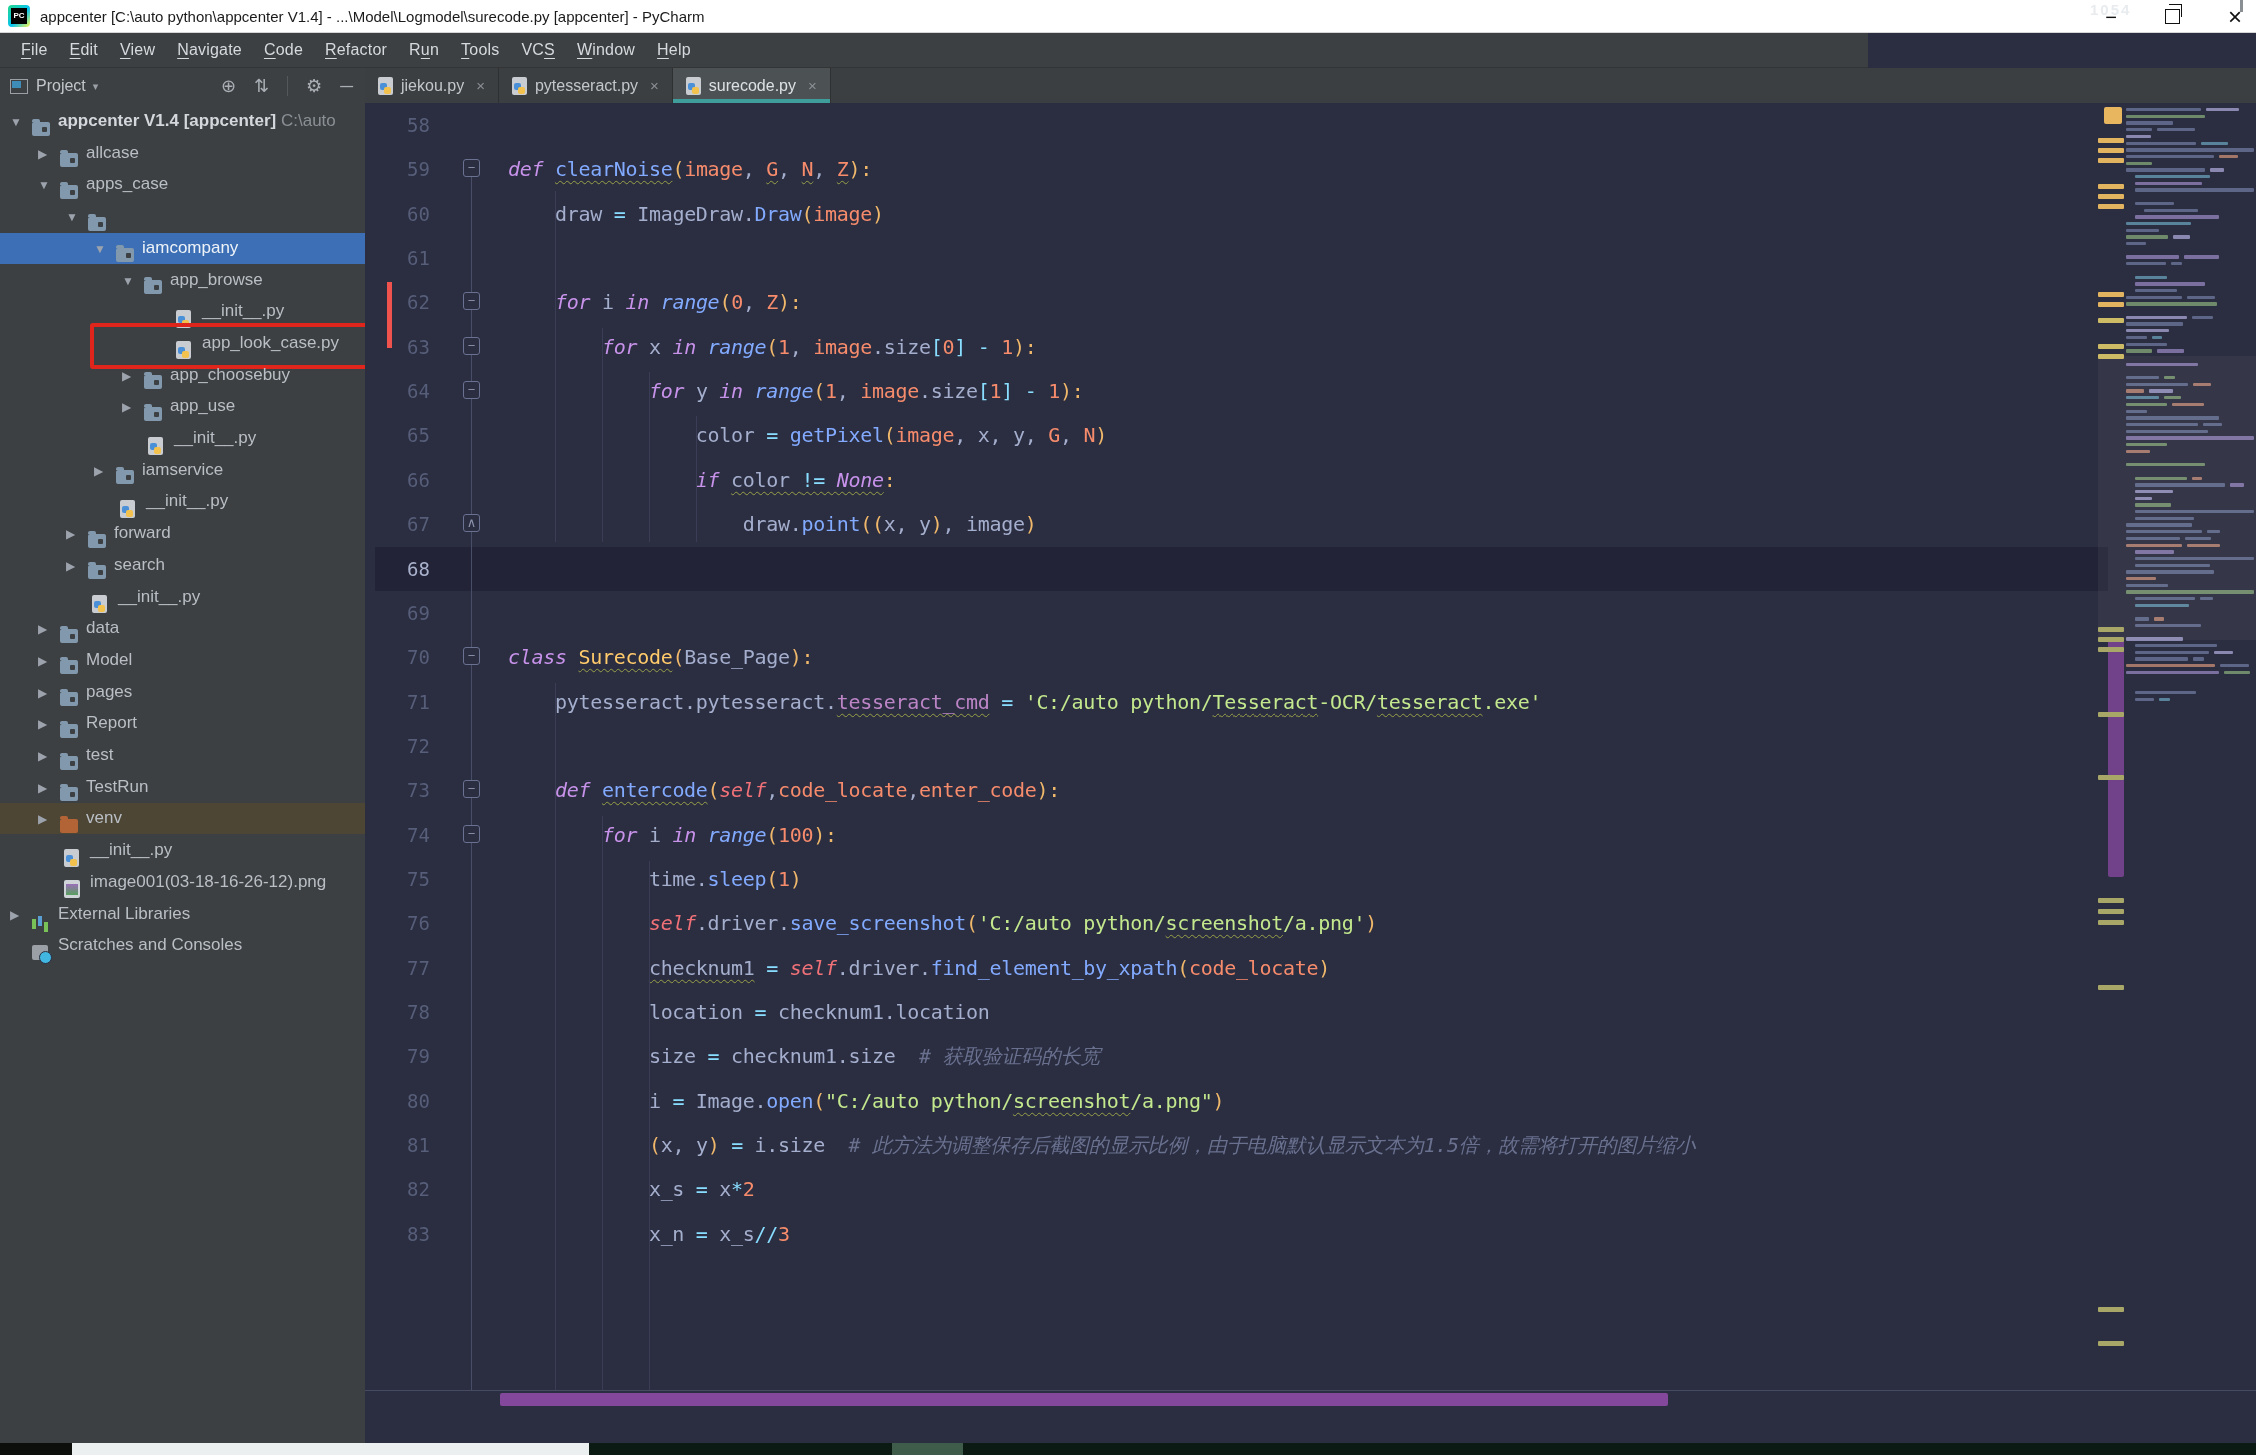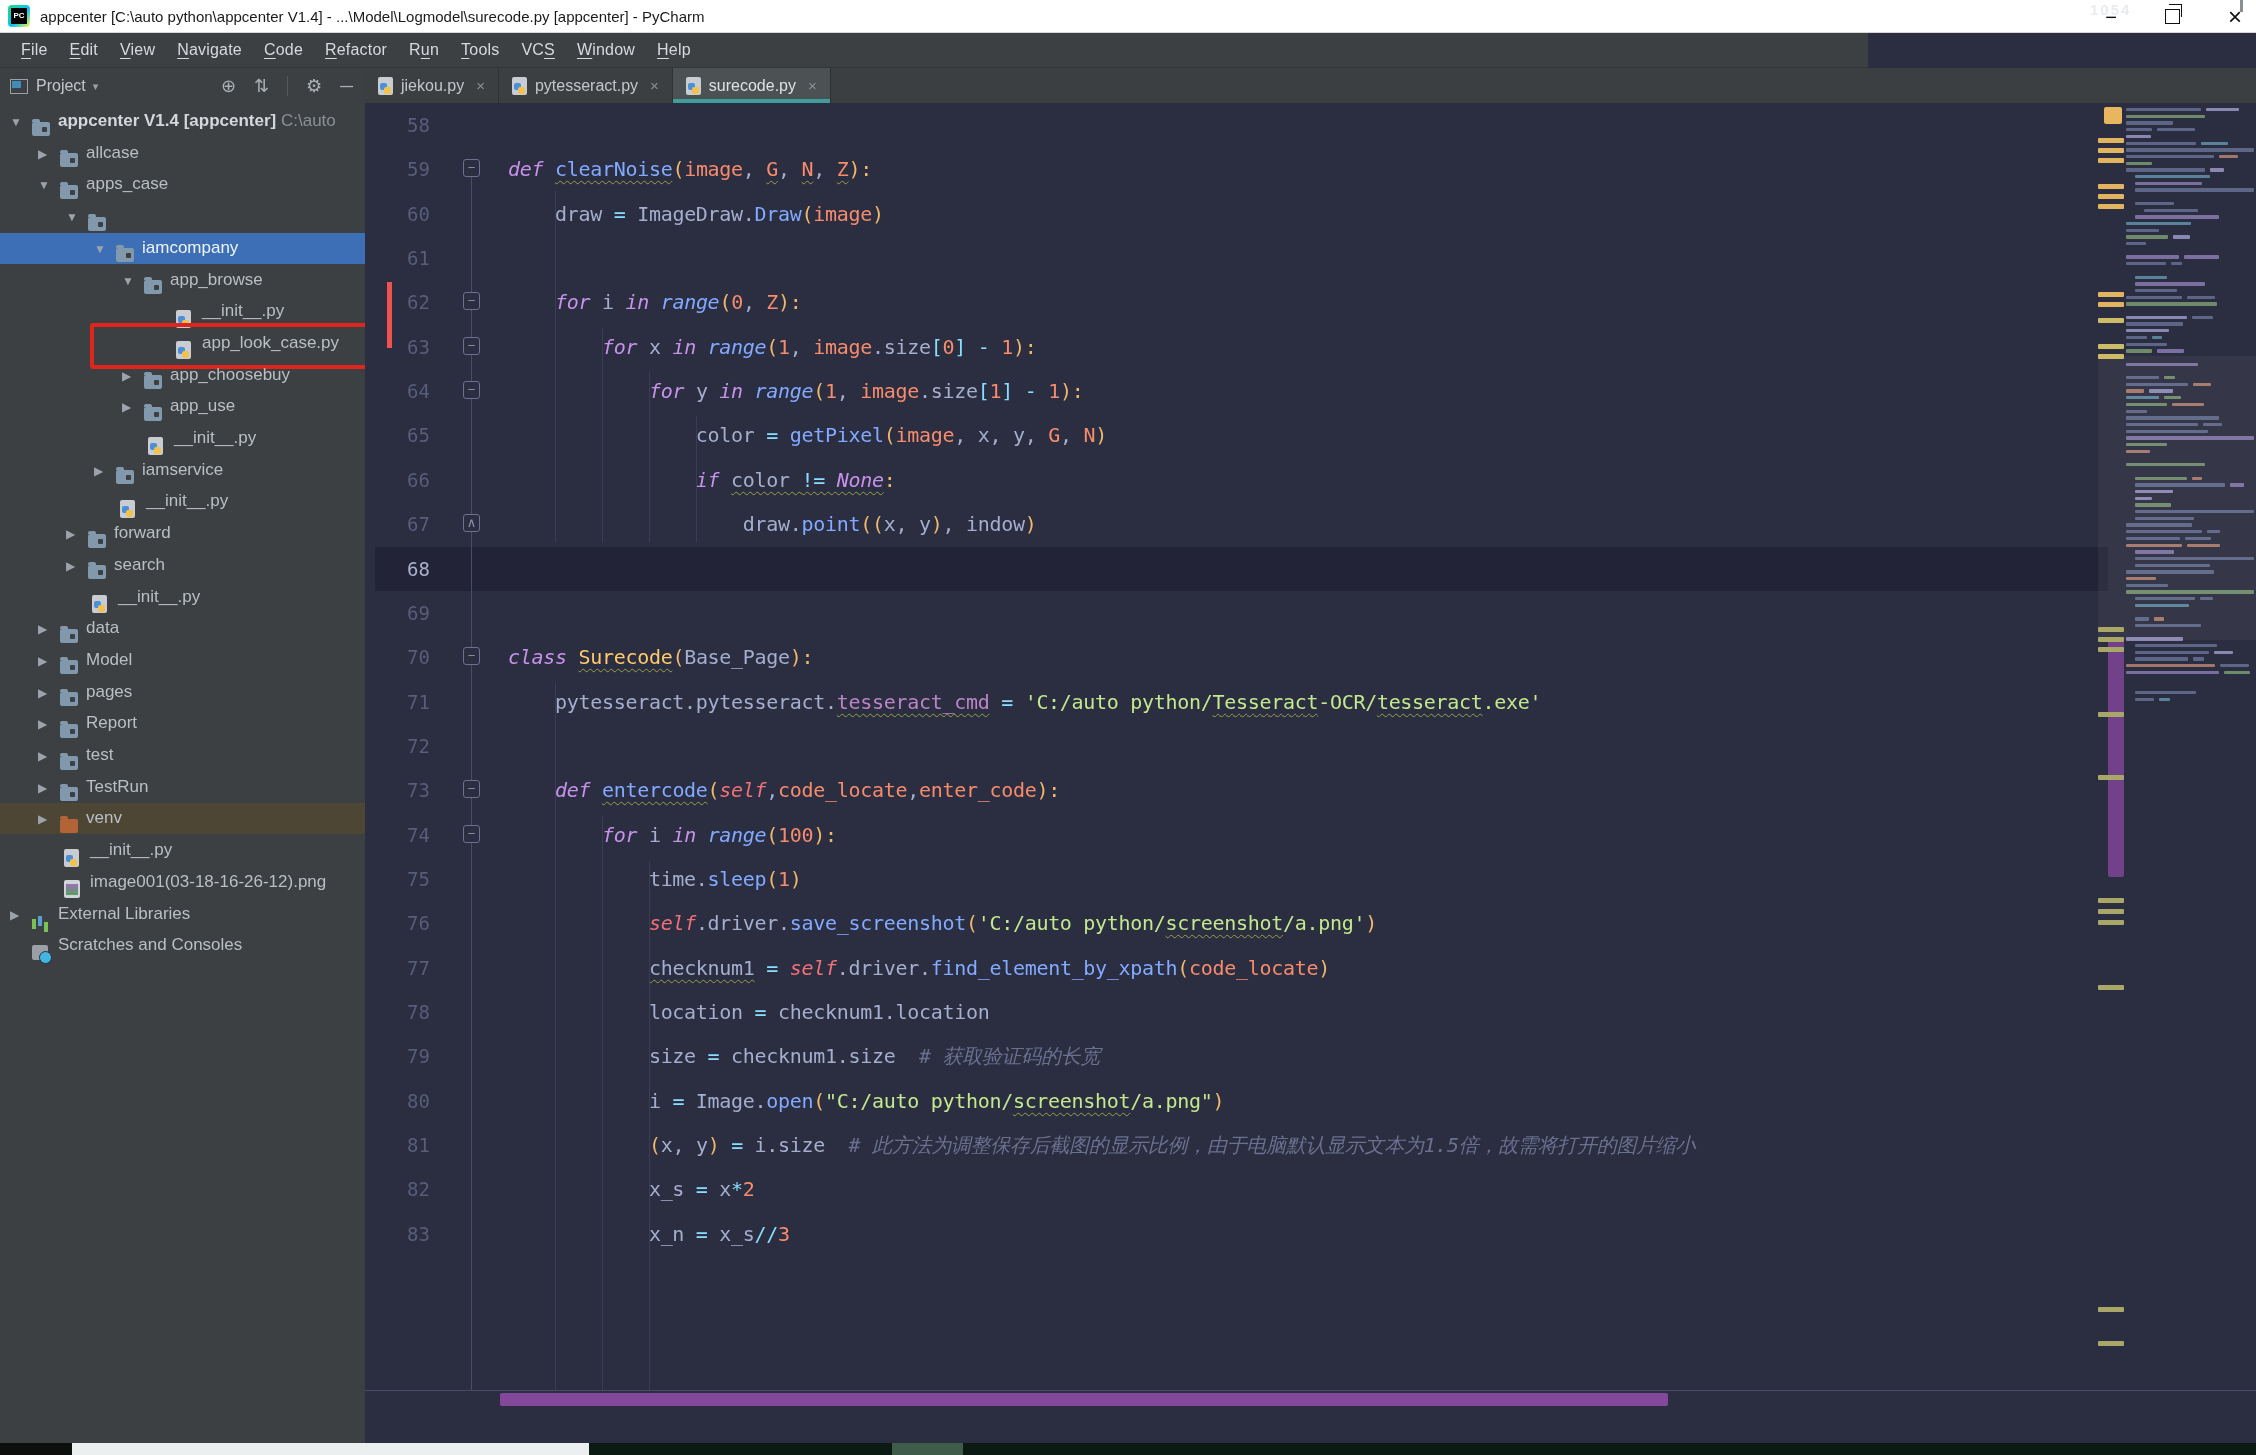--- a/index.html
+++ b/index.html
@@ -362,21 +362,21 @@
       <span class="lnum">65</span>
       <pre class="code-text"><span class="tk-txt">                color </span><span class="tk-op">=</span><span class="tk-txt"> </span><span class="tk-fn">getPixel</span><span class="tk-br">(</span><span class="tk-par">image</span><span class="tk-txt">, x, y, </span><span class="tk-par">G</span><span class="tk-txt">, </span><span class="tk-par">N</span><span class="tk-br">)</span></pre>
     </div>
     <div class="code-row" style="top: 354.8px;">
       <span class="lnum">66</span>
       <pre class="code-text"><span class="tk-txt">                </span><span class="tk-kw">if </span><span class="tk-txtw wavy">color </span><span class="tk-opw wavy">!= </span><span class="tk-kwiw wavy">None</span><span class="tk-br">:</span></pre>
     </div>
     <div class="code-row" style="top: 399.15px;">
       <span class="lnum">67</span>
       <div class="fold-marker">∧</div>
-      <pre class="code-text"><span class="tk-txt">                    draw.</span><span class="tk-fn">point</span><span class="tk-br">((</span><span class="tk-txt">x, y</span><span class="tk-br">)</span><span class="tk-txt">, indow</span><span class="tk-br">)</span></pre>
+      <pre class="code-text"><span class="tk-txt">                    draw.</span><span class="tk-fn">point</span><span class="tk-br">((</span><span class="tk-txt">x, y</span><span class="tk-br">)</span><span class="tk-txt">, image</span><span class="tk-br">)</span></pre>
     </div>
     <div class="code-row" style="top: 443.5px;">
       <span class="lnum cur">68</span>
       <pre class="code-text"></pre>
     </div>
     <div class="code-row" style="top: 487.85px;">
       <span class="lnum">69</span>
       <pre class="code-text"></pre>
     </div>
     <div class="code-row" style="top: 532.2px;">

